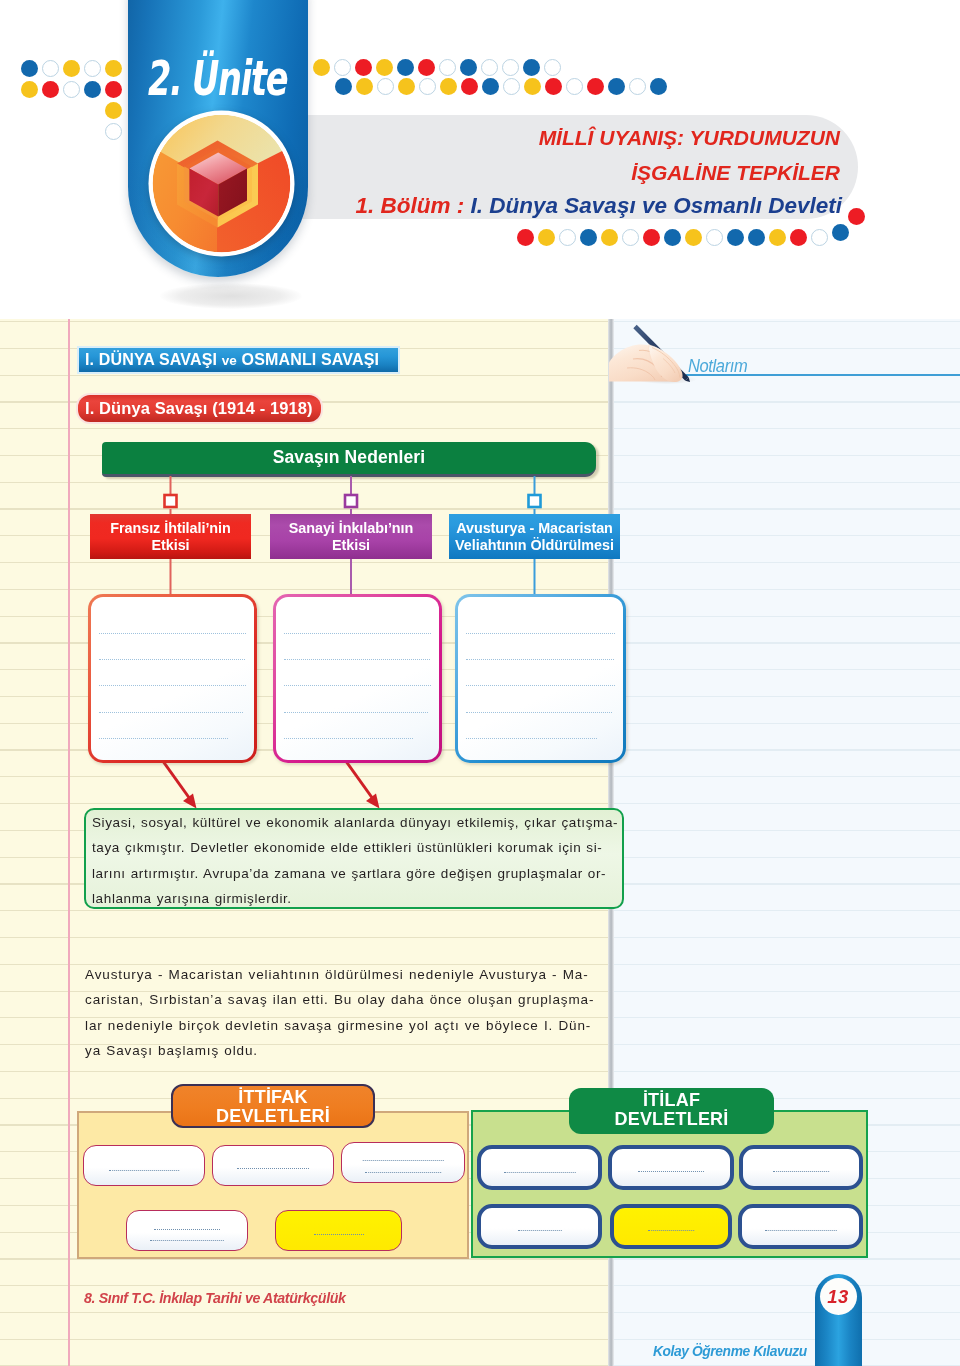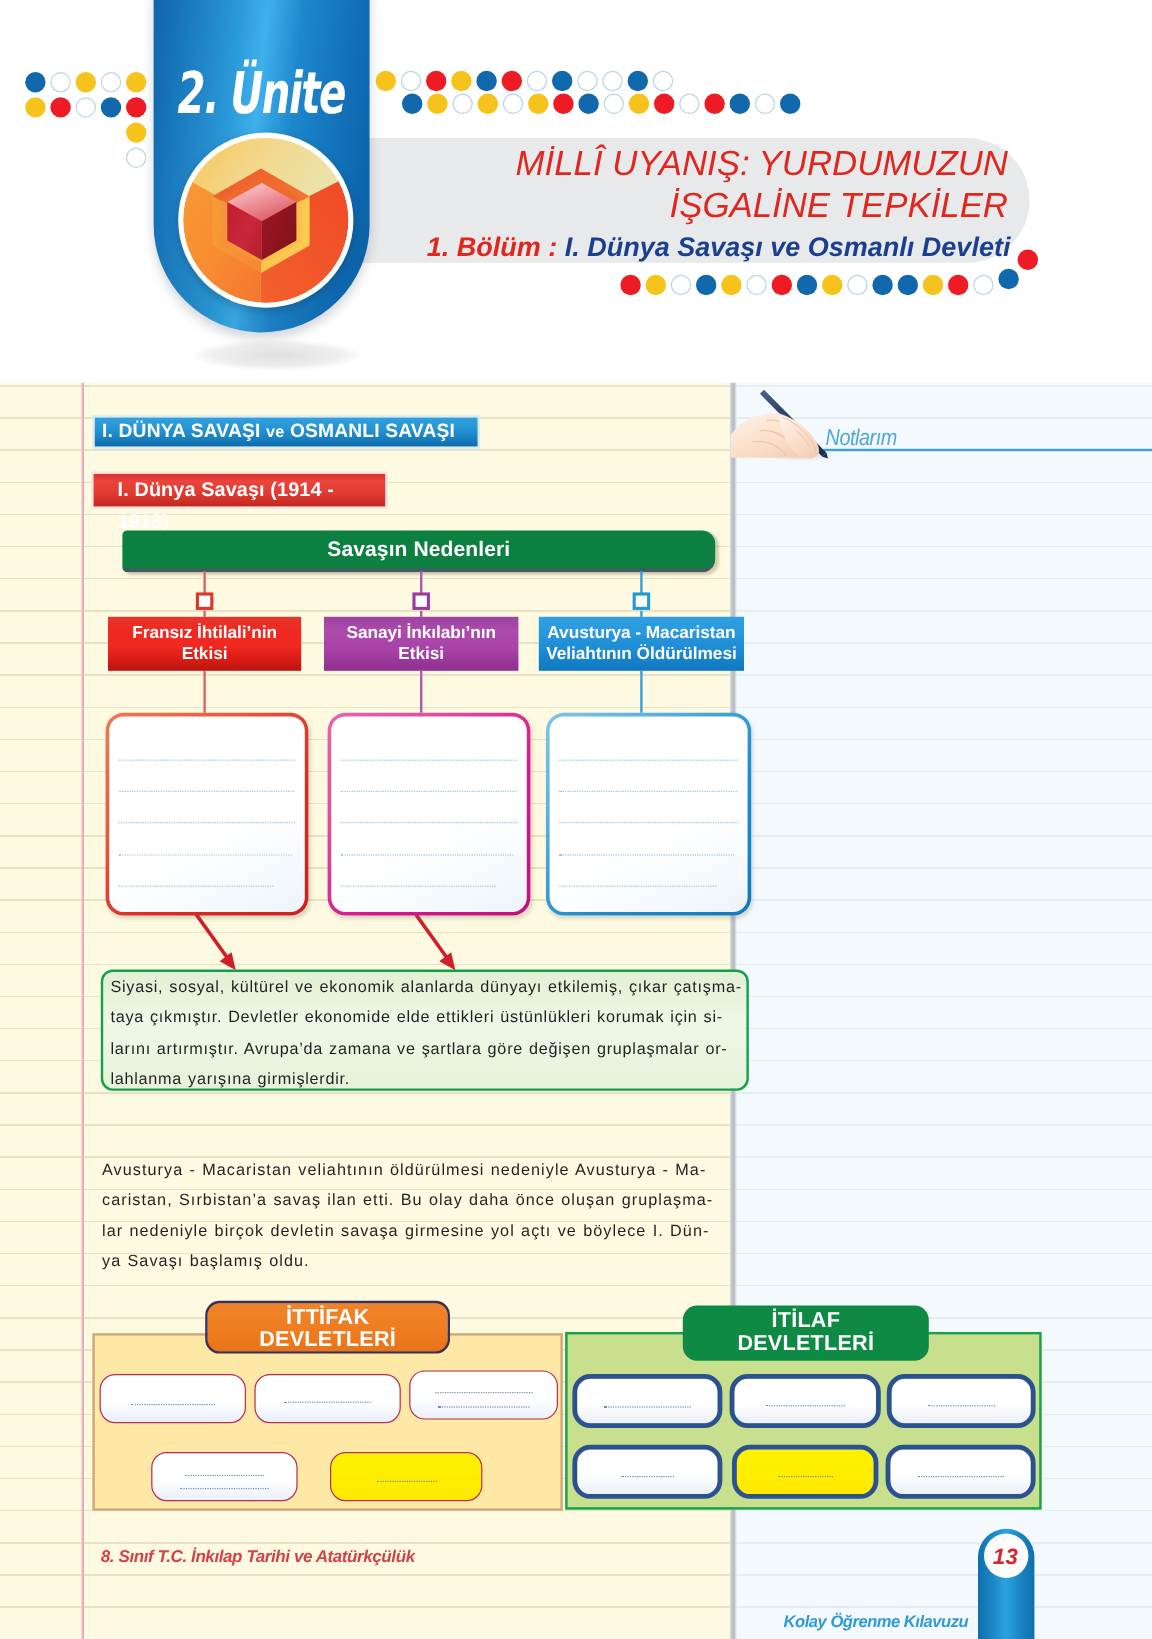--- a/index.html
+++ b/index.html
@@ -36,21 +36,21 @@
   .pill-shadow{position:absolute;left:160px;top:283px;width:142px;height:26px;border-radius:50%;
     background:radial-gradient(ellipse at center,rgba(60,60,60,.16) 0%,rgba(60,60,60,.09) 50%,rgba(0,0,0,0) 72%);}
   .unit-text{position:absolute;left:148px;top:53px;width:220px;text-align:left;
     font-family:"DejaVu Sans",sans-serif;
     color:#fff;font-size:48px;font-style:italic;font-weight:bold;letter-spacing:-1.8px;line-height:50px;
     white-space:nowrap;transform:scaleX(0.70);transform-origin:0 0;}
   .logo-circle{position:absolute;left:148px;top:110px;width:148px;height:148px;
     filter:drop-shadow(0 3px 4px rgba(10,40,70,.30));}
 
   .title1{position:absolute;left:330px;top:120px;width:510px;text-align:right;
-    color:#e1261d;font-size:29px;font-style:italic;font-weight:normal;line-height:35px;
+    color:#e1261d;font-size:21px;font-style:italic;font-weight:bold;line-height:35px;
     letter-spacing:0px;}
   .title2{position:absolute;left:200px;top:193px;width:642px;text-align:right;
     color:#1b3f8f;font-size:22.5px;font-style:italic;font-weight:bold;letter-spacing:0px;
     white-space:nowrap;}
   .title2 b{color:#e1261d;}
 
   
   .dot{position:absolute;width:17.2px;height:17.2px;border-radius:50%;box-sizing:border-box;}
   .d-b{background:#1268ad;}
   .d-y{background:#f6c31c;}
@@ -59,22 +59,22 @@
 
   
   .hdr-blue{position:absolute;left:79px;top:348px;width:319px;height:24px;
     background:linear-gradient(to bottom,#33a0dc 0%,#2696d7 35%,#1a82c3 70%,#0f6aa8 100%);
     box-shadow:0 0 0 2px #d9edf8;
     color:#fff;font-size:16px;font-weight:bold;line-height:24px;padding-left:6px;
     box-sizing:border-box;letter-spacing:0.15px;}
   .hdr-blue .sm{font-size:13.5px;}
   .hdr-red{position:absolute;left:78px;top:395px;width:243px;height:27px;
     background:linear-gradient(to bottom,#d8302b 0%,#ea443c 22%,#e43c33 55%,#c02821 100%);
-    color:#fff;font-size:16.5px;font-weight:bold;line-height:27px;padding-left:20px;
-    box-sizing:border-box;letter-spacing:0.1px;box-shadow:0 0 0 2px #fae2e0;}
+    color:#fff;font-size:16.5px;font-weight:bold;line-height:27px;padding-left:7px;
+    box-sizing:border-box;letter-spacing:0.1px;box-shadow:0 0 0 2px #fae2e0;border-radius:12px;}
   .green-banner{position:absolute;left:102px;top:442px;width:494px;height:35px;
     background:#0b8040;border-radius:4px 11px 11px 4px;color:#fff;font-size:17.5px;
     font-weight:bold;text-align:center;line-height:31px;letter-spacing:0.1px;
     border-bottom:3px solid #4b5568;box-sizing:border-box;
     box-shadow:3px 2px 2px rgba(120,110,70,.30);}
 
   .cat{position:absolute;height:45px;color:#fff;font-size:14.4px;font-weight:bold;
     text-align:center;display:flex;align-items:center;justify-content:center;line-height:16.5px;
     letter-spacing:-0.05px;}
   .cat1{left:90px;top:514px;width:161px;background:linear-gradient(to bottom,#e23830 0%,#ef2a22 20%,#f02820 55%,#d11a14 85%,#b81510 100%);}

